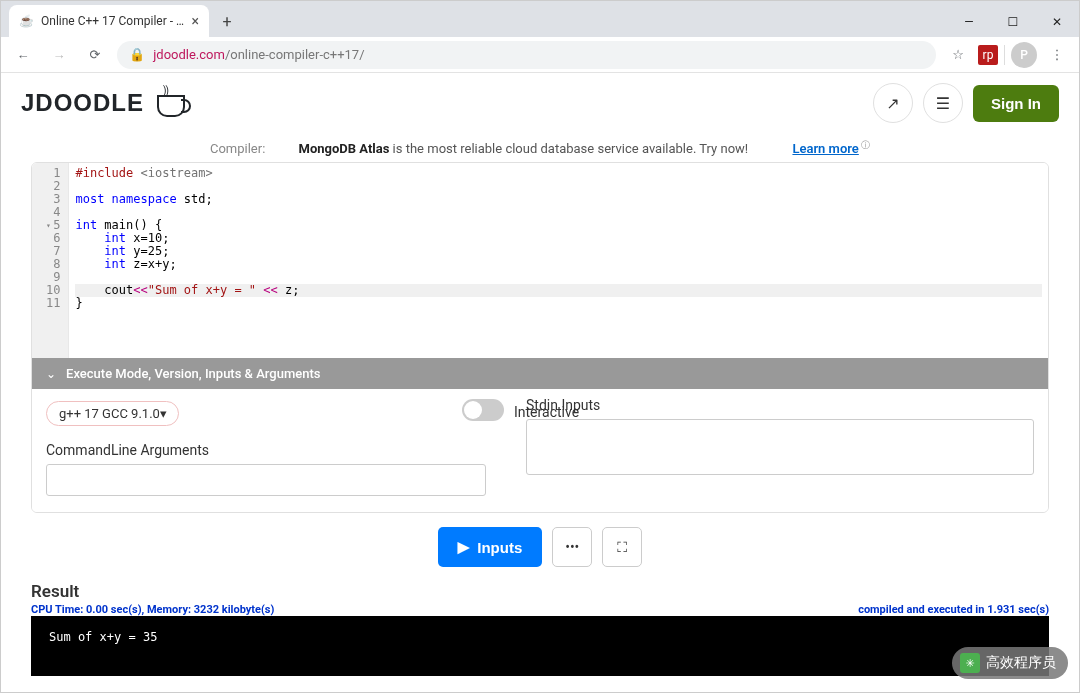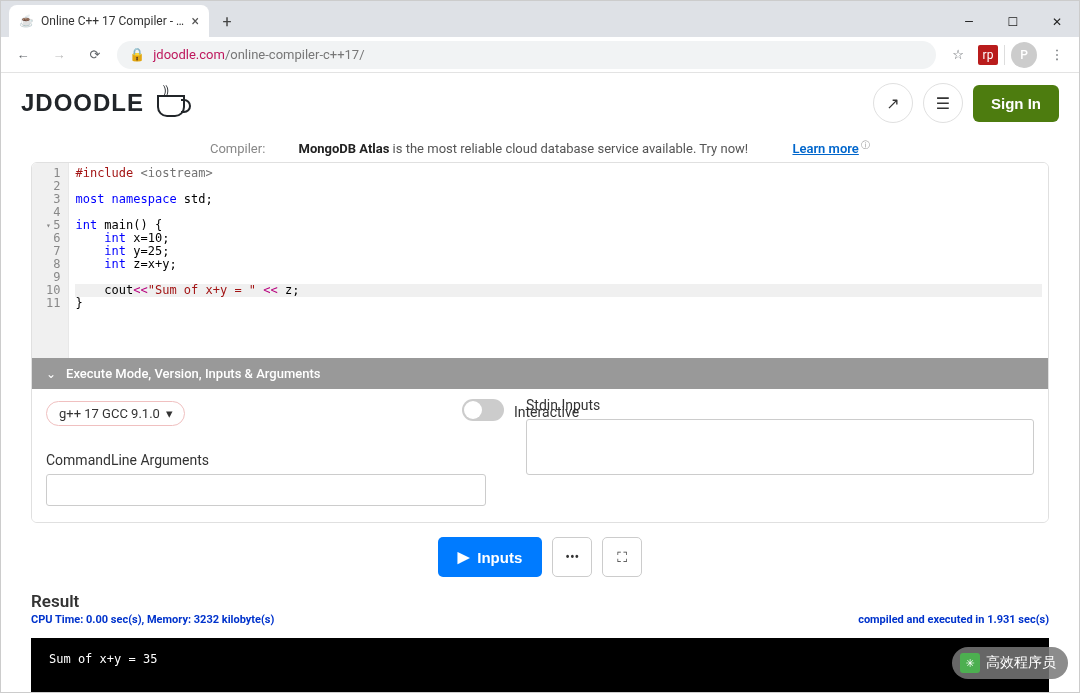--- a/index.html
+++ b/index.html
@@ -64,36 +64,36 @@
 .ident { color: #000; }
 .op { color: #b8007e; }
 
 .execbar { background: #999; color: #fff; display: flex; align-items: center; padding: 8px 14px; font-size: 13px; font-weight: 500; cursor: pointer; gap: 10px; }
 .execbar .chev { font-size: 12px; }
 
 .controls { background: #fff; padding: 12px 14px 16px; display: flex; gap: 40px; }
 .col { display: flex; flex-direction: column; gap: 6px; }
 .col.left { width: 440px; }
 .col.right { flex: 1; }
-.version { border: 1px solid #f0c0c0; background: #fff; border-radius: 14px; padding: 4px 12px; font-size: 13px; color: #333; width: fit-content; display: flex; align-items: center; gap: 6px; cursor: pointer; }
+.version { border: 1px solid #f0c0c0; background: #fff; border-radius: 14px; padding: 4px 12px; font-size: 13px; color: #333; width: fit-content; display: flex; align-items: center; gap: 0; cursor: pointer; }
 .toggle-row { display: flex; align-items: center; gap: 10px; position: absolute; left: 430px; margin-top: -2px; }
 .toggle { width: 42px; height: 22px; background: #ccc; border-radius: 11px; position: relative; cursor: pointer; }
 .toggle .knob { width: 18px; height: 18px; background: #fff; border-radius: 50%; position: absolute; top: 2px; left: 2px; }
 .ctrl-label { font-size: 14px; color: #333; margin-top: 4px; }
 textarea, input.txt { border: 1px solid #ccc; border-radius: 3px; padding: 6px; font-family: inherit; font-size: 13px; resize: none; width: 100%; }
 input.txt { height: 32px; }
 .stdin { height: 56px; }
 
 .actionbar { display: flex; justify-content: center; gap: 10px; margin: 14px 0; }
 .execute { background: #007bff; color: #fff; border: none; padding: 10px 20px; border-radius: 5px; font-size: 15px; font-weight: 600; display: flex; align-items: center; gap: 8px; cursor: pointer; }
 .sqbtn { width: 40px; height: 40px; border: 1px solid #ccc; background: #fff; border-radius: 5px; display: flex; align-items: center; justify-content: center; cursor: pointer; color: #333; font-size: 14px; }
 
 .result-wrap { margin: 0 30px 10px; }
 .result-title { font-size: 17px; font-weight: 600; color: #333; margin-bottom: 2px; }
-.result-meta { display: flex; justify-content: space-between; font-size: 11px; font-weight: 700; color: #0033cc; margin-bottom: 12px; }
+.result-meta { display: flex; justify-content: space-between; font-size: 11px; font-weight: 700; color: #0033cc; margin-bottom: 0; }
 .terminal { background: #000; color: #fff; font-family: Consolas, Monaco, monospace; font-size: 12px; padding: 14px 18px; min-height: 60px; white-space: pre; }
 
 .watermark { position: absolute; right: 12px; bottom: 14px; background: rgba(120,120,120,0.85); color: #fff; padding: 6px 12px 6px 8px; border-radius: 16px; font-size: 14px; display: flex; align-items: center; gap: 6px; }
 .watermark .wmicon { width: 20px; height: 20px; background: #4caf50; border-radius: 3px; display: flex; align-items: center; justify-content: center; color: #fff; font-size: 11px; }
 </style>
 </head>
 <body>
 
 <div class="window">
 
@@ -193,21 +193,21 @@
           <div class="version">
             <span>g++ 17 GCC 9.1.0</span>
             <span>▾</span>
           </div>
           <div class="toggle-row">
             <div class="toggle">
                 <div class="knob"></div>
               </div>
             <span class="ctrl-label">Interactive</span>
           </div>
-          <span class="ctrl-label" style="margin-top:20px">CommandLine Arguments</span>
+          <span class="ctrl-label" style="margin-top:10px">CommandLine Arguments</span>
           <input class="txt" type="text" value="" style="">
         </div>
         <div class="col right">
           <span class="ctrl-label" style="margin-top:-4px">Stdin Inputs</span>
           <textarea class="stdin" style=""></textarea>
         </div>
       </div>
     </div>
 
     <div class="actionbar">

